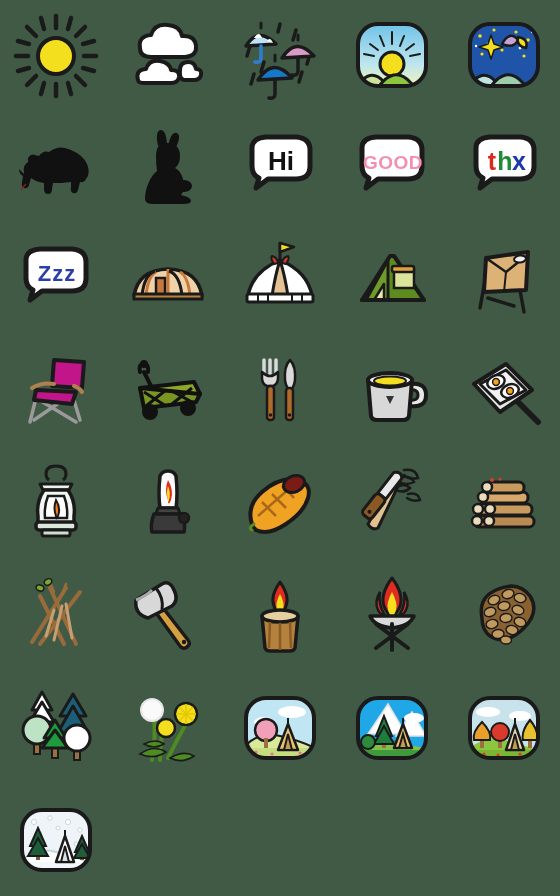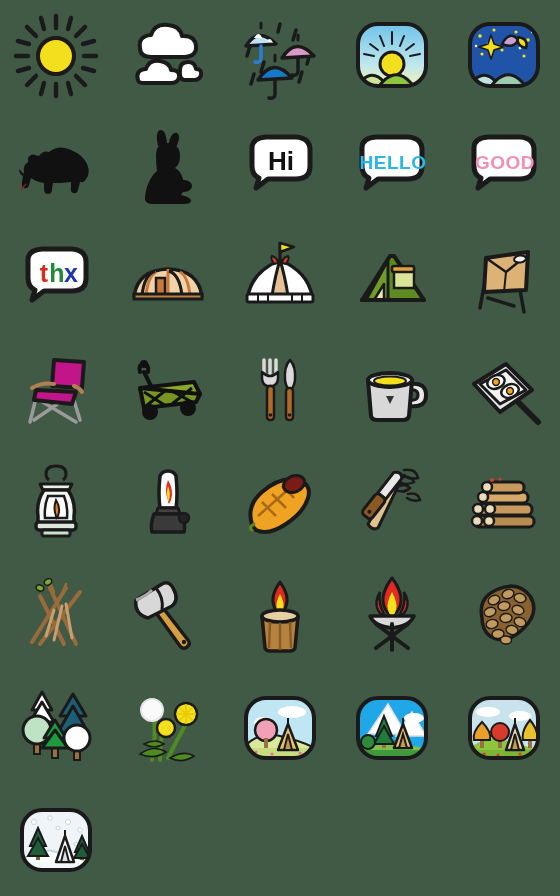--- a/index.html
+++ b/index.html
@@ -185,45 +185,45 @@
 
   </div>
 
   <div class="cell">
     <svg width="92" height="92" viewBox="0 0 92 92">
       <path d="M18 26 q0 -10 14 -11 l30 0 q14 1 14 13 l0 16 q0 13 -14 13 l-28 0 l-12 9 l3 -10 q-7 -3 -7 -12 z" fill="#FFFFFF" stroke="#1a1a1a" stroke-width="5" stroke-linejoin="round"></path>
       <text x="47" y="48" text-anchor="middle" font-family="'Liberation Sans', sans-serif" font-size="26" font-weight="bold" fill="#111111">Hi</text>
     </svg>
   </div>
 
-  <div class="cell">
-    <svg width="92" height="92" viewBox="0 0 92 92">
-      <path d="M16 26 q0 -10 14 -11 l32 0 q14 1 14 13 l0 16 q0 13 -14 13 l-30 0 l-12 9 l3 -10 q-7 -3 -7 -12 z" fill="#FFFFFF" stroke="#1a1a1a" stroke-width="5" stroke-linejoin="round"></path>
-      <text x="47" y="47" text-anchor="middle" font-family="'Liberation Sans', sans-serif" font-size="19" font-weight="bold" fill="#29B6E8" letter-spacing="0.5">HELLO</text>
-    </svg>
-  </div>
 
   <div class="cell">
     <svg width="92" height="92" viewBox="0 0 92 92">
       <path d="M16 26 q0 -10 14 -11 l32 0 q14 1 14 13 l0 16 q0 13 -14 13 l-30 0 l-12 9 l3 -10 q-7 -3 -7 -12 z" fill="#FFFFFF" stroke="#1a1a1a" stroke-width="5" stroke-linejoin="round"></path>
       <text x="47" y="47" text-anchor="middle" font-family="'Liberation Sans', sans-serif" font-size="19" font-weight="bold" fill="#F48FB1" letter-spacing="0.5">GOOD</text>
     </svg>
   </div>
 
 
   <div class="cell">
     <svg width="92" height="92" viewBox="0 0 92 92">
       <path d="M18 26 q0 -10 14 -11 l30 0 q14 1 14 13 l0 16 q0 13 -14 13 l-28 0 l-12 9 l3 -10 q-7 -3 -7 -12 z" fill="#FFFFFF" stroke="#1a1a1a" stroke-width="5" stroke-linejoin="round"></path>
       <text x="34" y="48" text-anchor="middle" font-family="'Liberation Sans', sans-serif" font-size="25" font-weight="bold" fill="#D92B1E">t</text>
       <text x="47" y="48" text-anchor="middle" font-family="'Liberation Sans', sans-serif" font-size="25" font-weight="bold" fill="#1F8C35">h</text>
       <text x="61" y="48" text-anchor="middle" font-family="'Liberation Sans', sans-serif" font-size="25" font-weight="bold" fill="#1B39A8">x</text>
     </svg>
   </div>
 
 
+  <div class="cell">
+    <svg width="92" height="92" viewBox="0 0 92 92">
+      <path d="M16 26 q0 -10 14 -11 l32 0 q14 1 14 13 l0 16 q0 13 -14 13 l-30 0 l-12 9 l3 -10 q-7 -3 -7 -12 z" fill="#FFFFFF" stroke="#1a1a1a" stroke-width="5" stroke-linejoin="round"></path>
+      <text x="47" y="47" text-anchor="middle" font-family="'Liberation Sans', sans-serif" font-size="22" font-weight="bold" fill="#2B3FA8" letter-spacing="1">Zzz</text>
+    </svg>
+  </div>
 
 
   <div class="cell">
     <svg width="92" height="92" viewBox="0 0 92 92">
       <path d="M12 62 q4 -26 34 -27 q30 1 34 27 z" fill="#EFD2A8" stroke="#1a1a1a" stroke-width="3.5" stroke-linejoin="round"></path>
       <g stroke="#C8793A" stroke-width="3" fill="none">
         <path d="M24 62 q2 -20 10 -24"></path>
         <path d="M46 62 l0 -27"></path>
         <path d="M68 62 q-2 -20 -10 -24"></path>
       </g>

